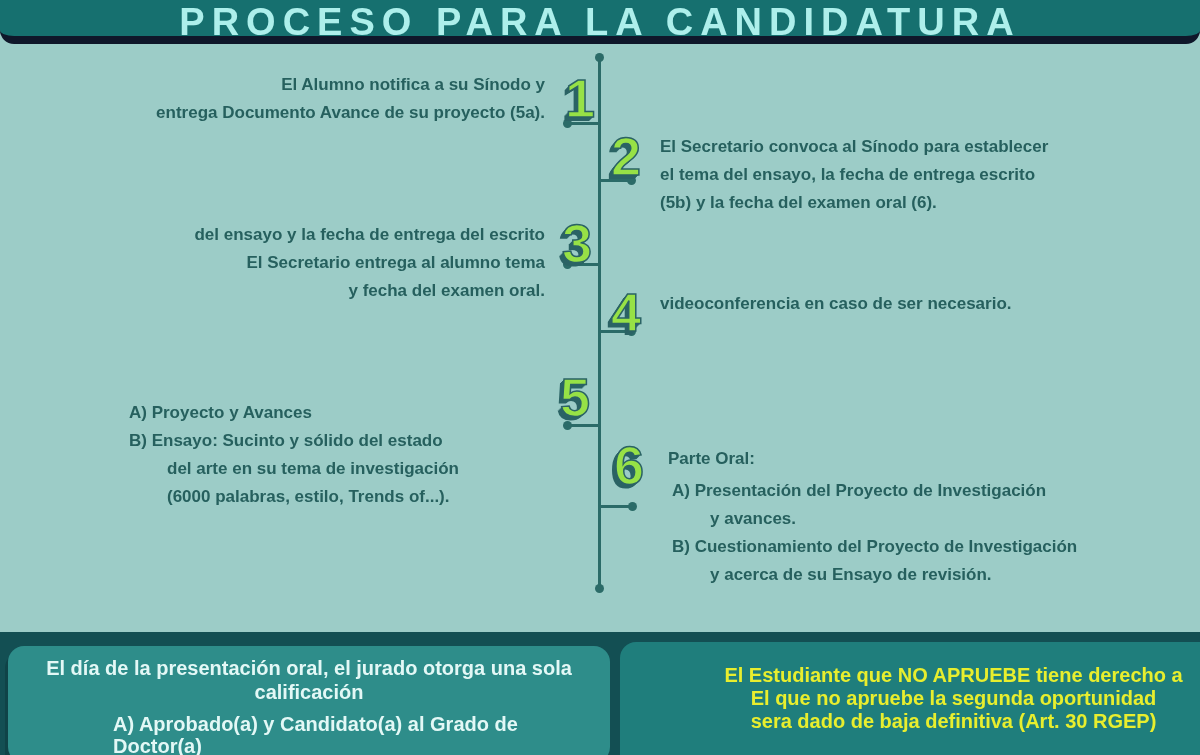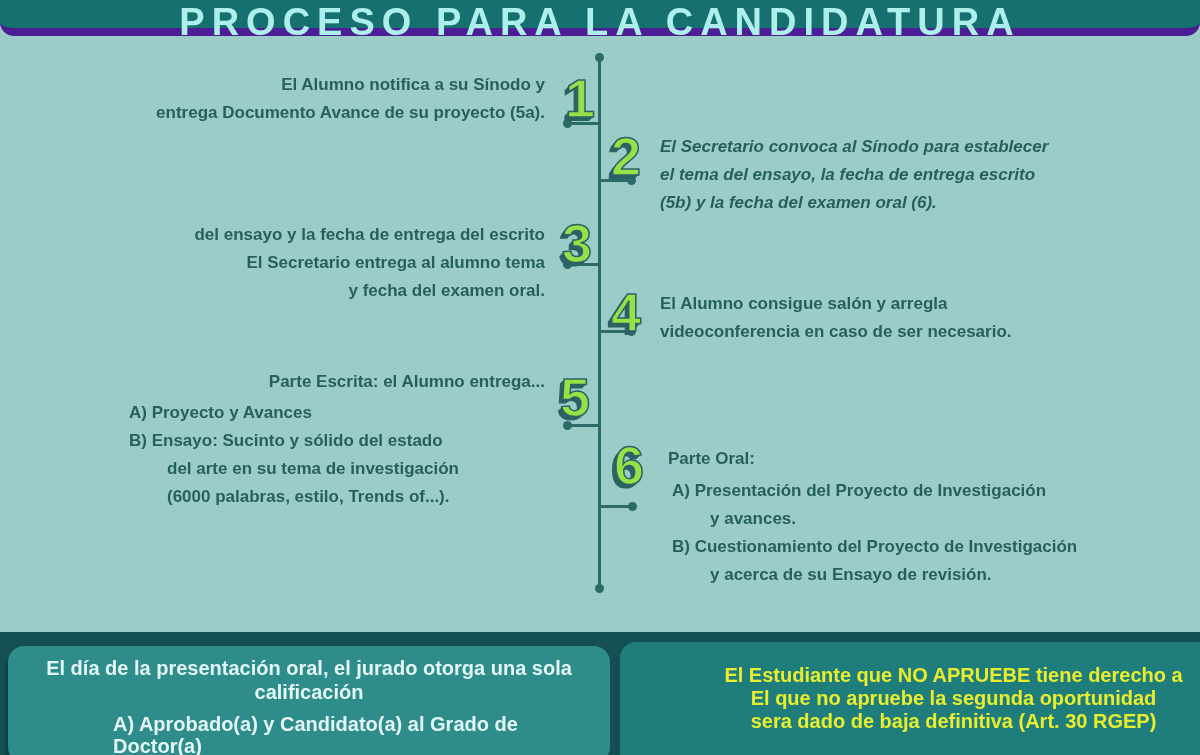--- a/index.html
+++ b/index.html
@@ -1,21 +1,21 @@
 <!DOCTYPE html>
 <html><head>
 <meta charset="utf-8">
 <style>
   html,body{margin:0;padding:0;background:#9cccc7;}
   .page{position:relative;width:1200px;height:755px;overflow:hidden;
         font-family:"Liberation Sans","DejaVu Sans",sans-serif;background:#9cccc7;}
 
   
-  .header{position:absolute;left:0;top:0;width:1200px;height:36px;box-sizing:border-box;
-          background:#16706f;border-bottom:8px solid #4c1d95;border-radius:0 0 14px 14px;}
+  .header{position:absolute;left:0;top:0;width:1200px;height:44px;box-sizing:border-box;
+          background:#16706f;border-bottom:8px solid #0f172a;border-radius:0 0 14px 14px;}
   .title{margin:0;text-align:center;font-size:38px;font-weight:bold;letter-spacing:7px;
          line-height:44px;color:#adefeb;white-space:nowrap;}
 
   
   .vline{position:absolute;left:598px;top:57px;width:3px;height:533px;background:#2b6b68;}
   .tdot{position:absolute;width:9px;height:9px;border-radius:50%;background:#2b6b68;}
   .hline{position:absolute;height:3px;background:#2b6b68;}
 
   
   .num{position:absolute;font-size:54px;line-height:50px;font-weight:bold;color:#97e146;
@@ -73,40 +73,36 @@
   <div class="num" style="left:562px;top:218px;">3</div>
   <div class="num" style="left:611px;top:287px;">4</div>
   <div class="num" style="left:560px;top:372px;">5</div>
   <div class="num" style="left:614px;top:440px;">6</div>
 
   <div class="step right" style="right:655px;top:71px;width:520px;">
     <span>El Alumno notifica a su Sínodo y</span>
     <span>entrega Documento Avance de su proyecto (5a).</span>
   </div>
 
-  <div class="step" style="left:660px;top:133px;width:520px;font-style:italic;">
+  <div class="step" style="left:660px;top:133px;width:520px;">
     <span>El Secretario convoca al Sínodo para establecer</span>
     <span>el tema del ensayo, la fecha de entrega escrito</span>
     <span>(5b) y la fecha del examen oral (6).</span>
   </div>
 
   <div class="step right" style="right:655px;top:221px;width:520px;">
     <span>del ensayo y la fecha de entrega del escrito</span>
     <span>El Secretario entrega al alumno tema</span>
     <span>y fecha del examen oral.</span>
   </div>
 
   <div class="step" style="left:660px;top:290px;width:520px;">
-    <span>El Alumno consigue salón y arregla</span>
     <span>videoconferencia en caso de ser necesario.</span>
   </div>
 
-  <div class="step right" style="right:655px;top:368px;width:520px;">
-    <span>Parte Escrita: el Alumno entrega...</span>
-  </div>
   <div class="step items" style="left:129px;top:399px;width:440px;">
     <span>A) Proyecto y Avances</span>
     <span>B) Ensayo: Sucinto y sólido del estado</span>
     <span class="indent">del arte en su tema de investigación</span>
     <span class="indent">(6000 palabras, estilo, Trends of...).</span>
   </div>
 
   <div class="step" style="left:660px;top:445px;width:500px;margin-left:8px;">
     <span>Parte Oral:</span>
   </div>

